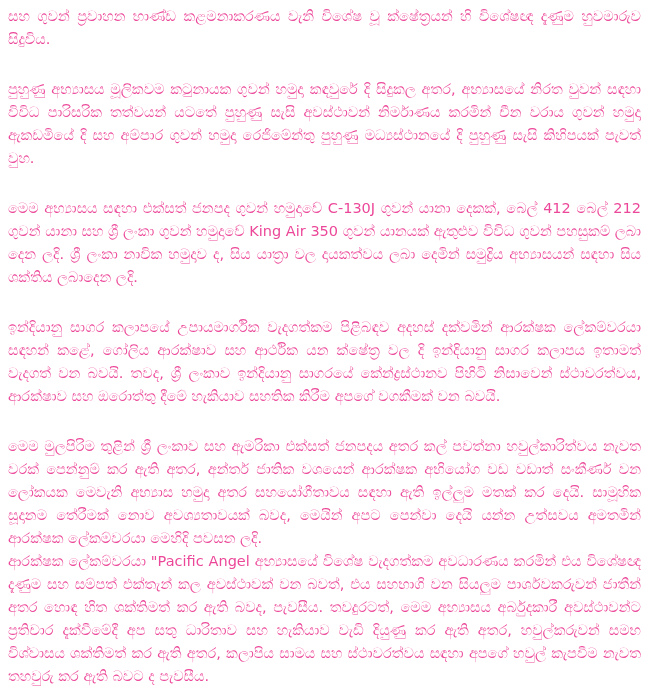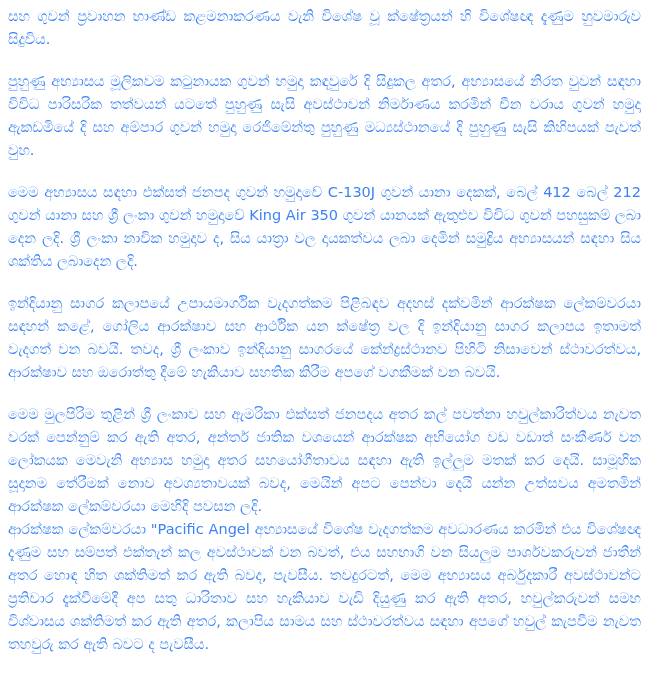--- a/index.html
+++ b/index.html
@@ -13,29 +13,29 @@
     overflow: hidden;
   }
   .page {
     box-sizing: border-box;
     width: 650px;
     height: 690px;
     padding: 5px 9px 5px 8px;
     font-family: "DejaVu Sans", sans-serif;
     font-size: 14.5px;
     line-height: 23px;
-    color: #3b82f6;
+    color: #ec4899;
     text-align: justify;
   }
   .page p {
     margin: 0;
     padding: 0;
   }
   .page p + p {
-    margin-top: 19px;      
+    margin-top: 27px;      
   }
   .page p.flush {
     margin-top: 0;         
   }
 </style>
 </head>
 <body>
 
 <div class="page">
   <p>සහ ගුවන් ප්‍රවාහන භාණ්ඩ කළමනාකරණය වැනි විශේෂ වූ ක්ෂේත්‍රයන් හි විශේෂඥ දැණුම හුවමාරුව සිදුවිය.</p>

